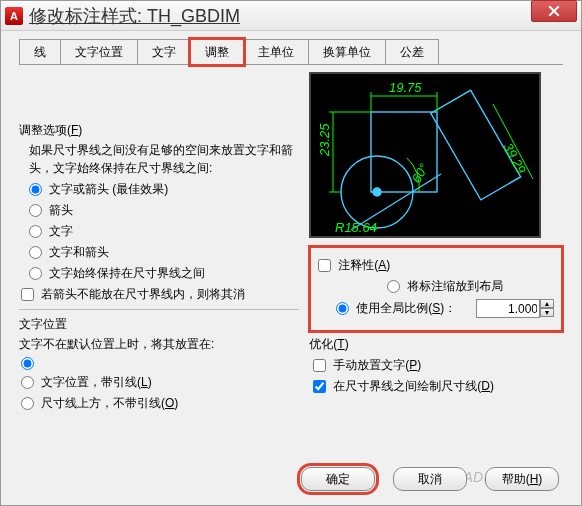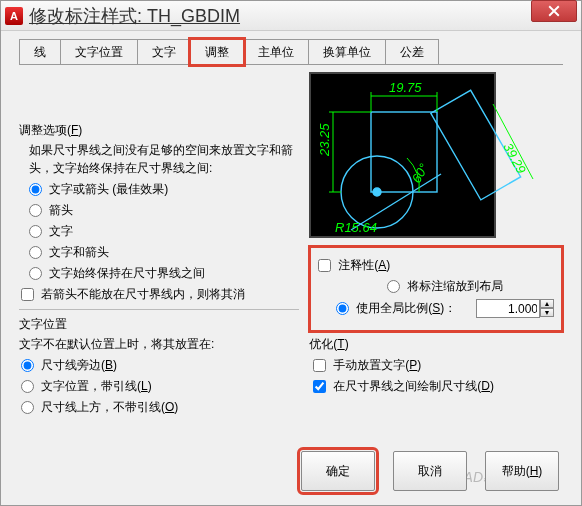--- a/index.html
+++ b/index.html
@@ -17,29 +17,29 @@
 .tab-line { border-top: 1px solid #999; margin: 0 18px; position: relative; top: -1px; }
 .content { display: flex; padding: 6px 18px 0 18px; gap: 10px; }
 .left { flex: 1.05; margin-top: 46px; }
 .right { flex: 0.95; }
 .group-title { margin: 4px 0 2px 0; }
 .underline-key { text-decoration: underline; }
 .text-block { line-height: 1.5; margin: 2px 0 4px 10px; }
 .radio-row, .check-row { display: flex; align-items: center; margin: 4px 0 4px 10px; gap: 4px; }
 input[type=radio], input[type=checkbox] { margin-right: 3px; }
 .sep { height: 1px; background: #bbb; margin: 6px 0; }
-.preview { width: 187px; height: 166px; background: #000; border: 2px solid #444; position: relative; margin-bottom: 8px; }
+.preview { width: 232px; height: 166px; background: #000; border: 2px solid #444; position: relative; margin-bottom: 8px; }
 .fieldset { border: 1px solid #bbb; padding: 6px 8px 10px 8px; margin: 0px 0 0 0; background: #f0f0f0; }
 .fieldset.hl { outline: 3px solid #d43; outline-offset: -2px; }
 .num-input { width: 64px; height: 19px; border: 1px solid #888; background: #fff; text-align: right; padding-right: 2px; font-size: 12px; padding-left: 31px; }
 .spinner { display: inline-flex; flex-direction: column; }
 .spin-btn { width: 14px; height: 9px; border: 1px solid #888; background: linear-gradient(#fafafa,#ddd); font-size: 7px; line-height: 7px; text-align: center; cursor: pointer; }
 .scale-line { display:flex; align-items:center; justify-content:space-between; margin: 3px 0 3px 18px;}
 .footer { position: absolute; bottom: 14px; right: 0; width: 100%; display: flex; justify-content: flex-end; gap: 18px; padding-right: 22px; }
-.btn { min-width: 74px; height: 40px; background: linear-gradient(#fdfdfd, #e4e4e4); border: 1px solid #888; border-radius: 2px; cursor: pointer; padding: 0 10px; }
+.btn { min-width: 74px; height: 24px; background: linear-gradient(#fdfdfd, #e4e4e4); border: 1px solid #888; border-radius: 10px; cursor: pointer; padding: 0 10px; }
 .btn.hl { outline: 3px solid #d43; outline-offset: 1px; }
 .watermark { position: absolute; bottom: 18px; right: 70px; color: #b9b9b9; font-size: 14px; pointer-events:none; font-style: italic;}
 .dim-text { fill: #0f0; font-family: Arial; font-size: 13px; font-style: italic; }
 </style>
 </head>
 <body>
 
 <div class="window">
   <div class="titlebar">
     <div class="app-icon">A</div>
@@ -92,21 +92,20 @@
           <input type="checkbox" style="">
           <span>若箭头不能放在尺寸界线内，则将其消</span>
         </label>
 
       <div class="sep"></div>
 
       <div class="group-title">文字位置</div>
       <div class="text-block" style="margin-left:0;">文字不在默认位置上时，将其放置在:</div>
       <label class="radio-row" style="margin-left:2px;">
           <input type="radio" name="tp" checked="" style="">
-          <span><span>尺寸线旁边(</span><span class="underline-key">B</span><span>)</span></span>
         </label>
       <label class="radio-row" style="margin-left:2px;">
           <input type="radio" name="tp" style="">
           <span><span>文字位置，带引线(</span><span class="underline-key">L</span><span>)</span></span>
         </label>
       <label class="radio-row" style="margin-left:2px;">
           <input type="radio" name="tp" style="">
           <span><span>尺寸线上方，不带引线(</span><span class="underline-key">O</span><span>)</span></span>
         </label>
     </div>

